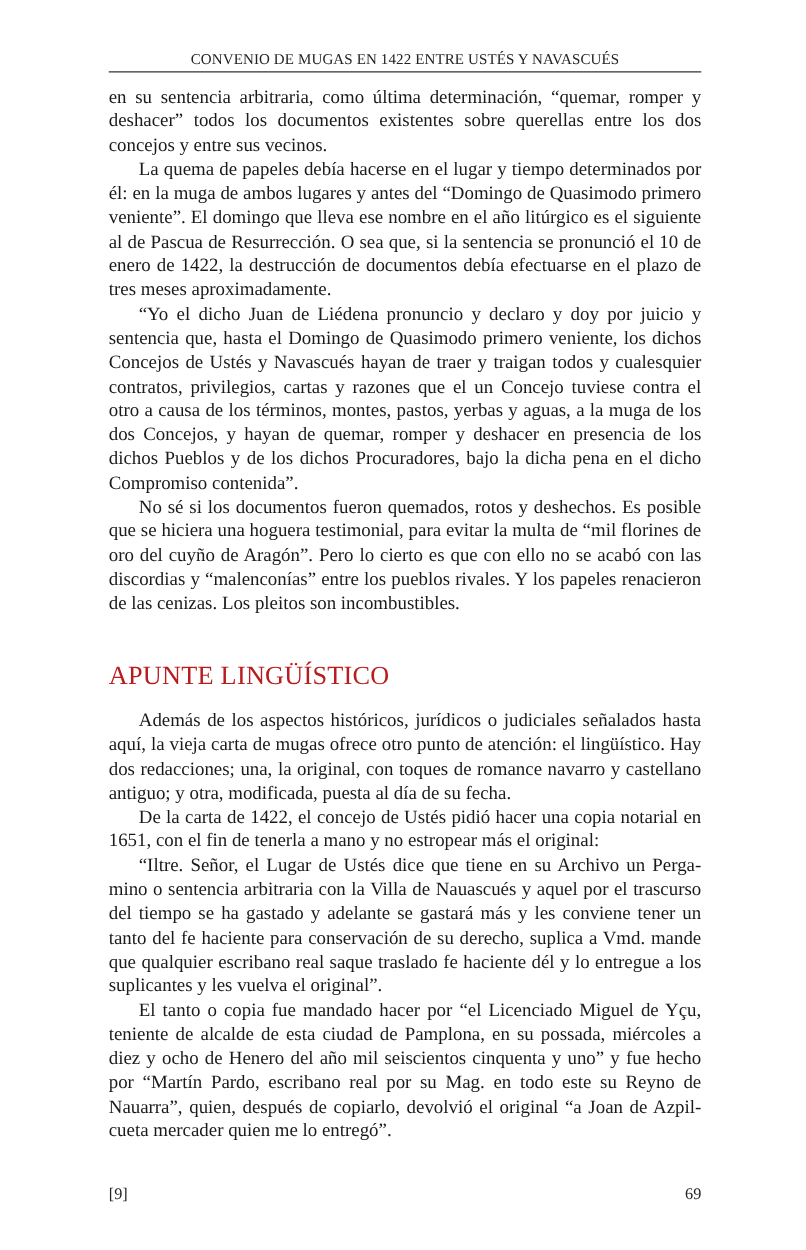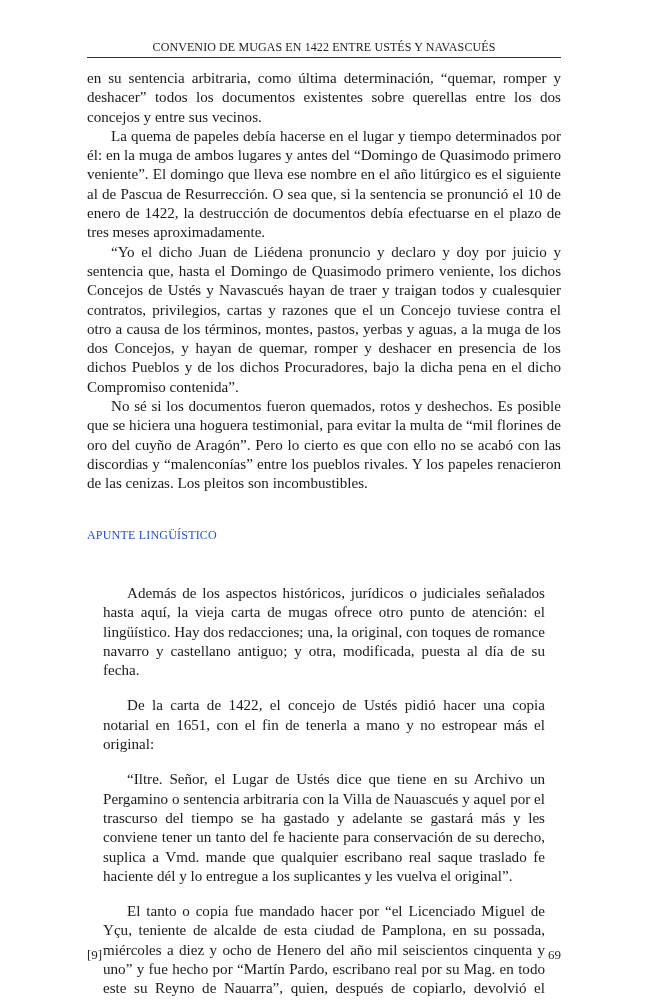--- a/index.html
+++ b/index.html
@@ -57,28 +57,28 @@
     }
     .body-block2 {
       position: absolute;
       top: 568px;
       left: 0;
       width: 474px;
       font-size: 15.1px;
       line-height: 19.3px;
       text-align: justify;
     }
-    .body-block2 p { margin: 16px; }
+    .body-block2 p { margin: 0; }
     .body-block2 p.indent { text-indent: 24px; }
     .section-heading {
       position: absolute;
       top: 528px;
       left: 0;
-      font-size: 12px;
-      color: #1d4ed8;
+      font-size: 21px;
+      color: #b91c1c;
       letter-spacing: 0.2px;
       margin: 0;
       font-weight: normal;
     }
     .footer {
       position: absolute;
       top: 947px;
       left: 0;
       width: 474px;
       font-size: 13px;

